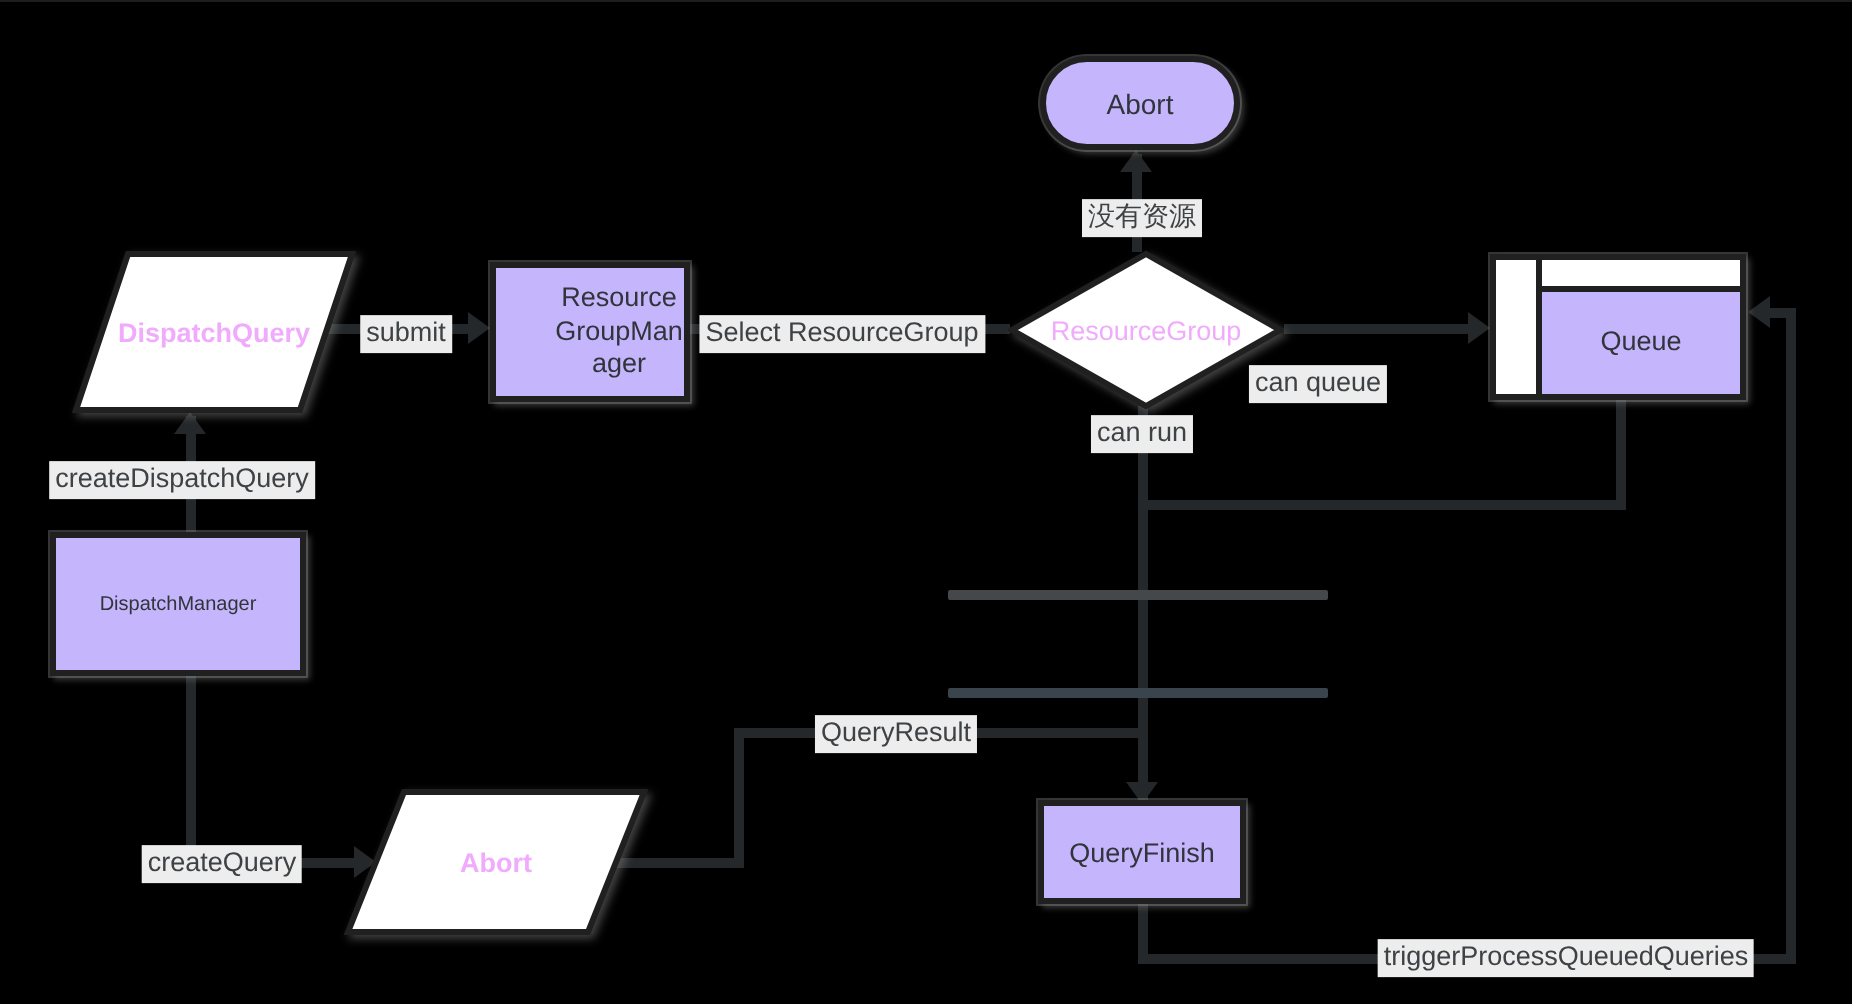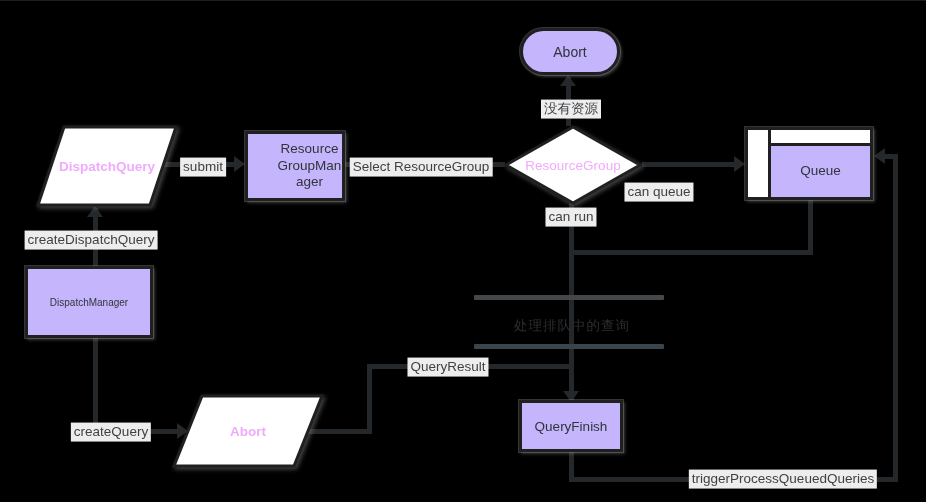--- a/index.html
+++ b/index.html
@@ -84,21 +84,20 @@
   <div class="edge" style="left:367px;top:363px;width:205px;height:5px;"></div>
 
   <div class="edge" style="left:569px;top:451px;width:5px;height:30px;"></div>
   <div class="edge" style="left:569px;top:476px;width:329px;height:5px;"></div>
   <div class="edge" style="left:893px;top:153px;width:5px;height:328px;"></div>
   <div class="edge" style="left:884px;top:153px;width:14px;height:5px;"></div>
   <div class="arr left" style="left:874px;top:147px;"></div>
 
   <div class="bar" style="left:474px;top:294px;width:190px;background:#45484b;"></div>
   <div class="bar" style="left:474px;top:343px;width:190px;background:#3a444d;"></div>
-  <div class="dimnote" style="left:572px;top:325px;">处理排队中的查询</div>
 
   <div class="node boxnode" style="left:520px;top:27px;width:100px;height:47px;border-radius:24px;font-size:14px;">
     <span>Abort</span>
   </div>
 
   <div class="node svgnode" style="left:36px;top:124px;width:142px;height:82px;">
     <svg width="142" height="82" viewBox="0 0 142 82">
       <polygon points="28,2 140,2 114,80 2,80" fill="#ffffff" stroke="#202020" stroke-width="3"></polygon>
     </svg>
     <div class="ntext bold">DispatchQuery</div>

